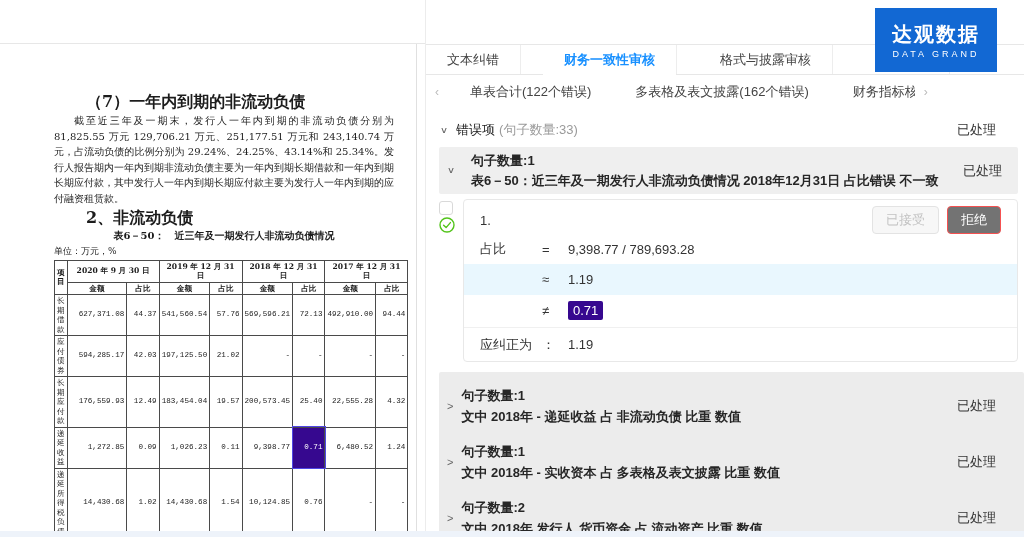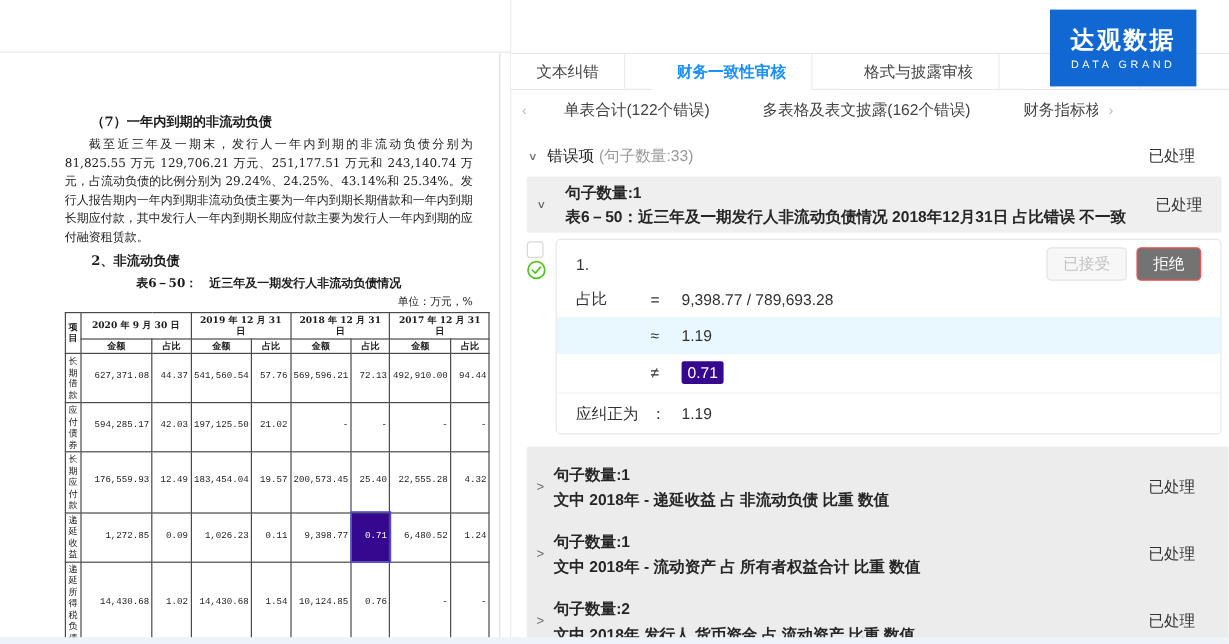--- a/index.html
+++ b/index.html
@@ -6,24 +6,24 @@
   html,body { width:1024px; height:537px; overflow:hidden; background:#fff;
     font-family:"Liberation Sans", sans-serif; }
   .app { position:relative; width:1024px; height:537px; background:#fff; }
 
   
   .doc-area { position:absolute; left:0; top:0; width:425px; height:537px; background:#fff; }
   .doc-topline { position:absolute; left:0; top:43px; width:425px; height:1px; background:#e7e7e7; }
   .doc-page { position:absolute; left:0; top:44px; width:417px; height:493px; background:#fff;
     border-right:1px solid #e0e0e0; padding:50px 22px 0 54px; overflow:hidden;
     font-family:"DejaVu Serif", "Liberation Serif", serif; color:#1c1c1c; }
-  .doc-h { font-size:11px; font-weight:bold; text-indent:2em; margin-bottom:4px; line-height:15px; }
+  .doc-h { font-size:16px; font-weight:bold; text-indent:2em; margin-bottom:4px; line-height:15px; }
   .doc-p { font-size:10px; line-height:15.6px; text-align:justify; text-indent:2em; margin-bottom:3px; }
   .doc-caption { font-size:10px; font-weight:bold; text-align:center; margin:4px 0 2px 0; }
-  .doc-unit { font-size:9px; text-align:right; margin-bottom:2px; }
+  .doc-unit { font-size:9px; margin-bottom:2px; }
   table.doc-table { width:100%; border-collapse:collapse; margin-bottom:4px;
     font-family:"DejaVu Serif", "Liberation Serif", serif; }
   table.doc-table th, table.doc-table td { border:1px solid #4a4a4a; font-size:7.6px;
     padding:1px 2px; line-height:9.5px; }
   table.doc-table th { font-weight:bold; text-align:center; }
   td.c-item { text-align:center; }
   td.c-num { text-align:right;font-family:Liberation Mono, monospace; }
   td.bold { font-weight:bold; }
   td.hl { background:#36088f; color:#fff; outline:1px solid #4f46e5; }
 
@@ -288,21 +288,21 @@
           <span class="c-count">句子数量:1</span>
           <span class="c-desc">文中 2018年 - 递延收益 占 非流动负债 比重 数值</span>
         </span>
         <span class="spacer"></span>
         <span class="status">已处理</span>
       </div>
       <div class="c-item-row">
         <span class="c-chev">&gt;</span>
         <span class="c-lines">
           <span class="c-count">句子数量:1</span>
-          <span class="c-desc">文中 2018年 - 流动资产 占 所有者权益合计 比重 数值</span>
+          <span class="c-desc">文中 2018年 - 实收资本 占 多表格及表文披露 比重 数值</span>
         </span>
         <span class="spacer"></span>
         <span class="status">已处理</span>
       </div>
       <div class="c-item-row">
         <span class="c-chev">&gt;</span>
         <span class="c-lines">
           <span class="c-count">句子数量:2</span>
           <span class="c-desc">文中 2018年 发行人 货币资金 占 流动资产 比重 数值</span>
         </span>

